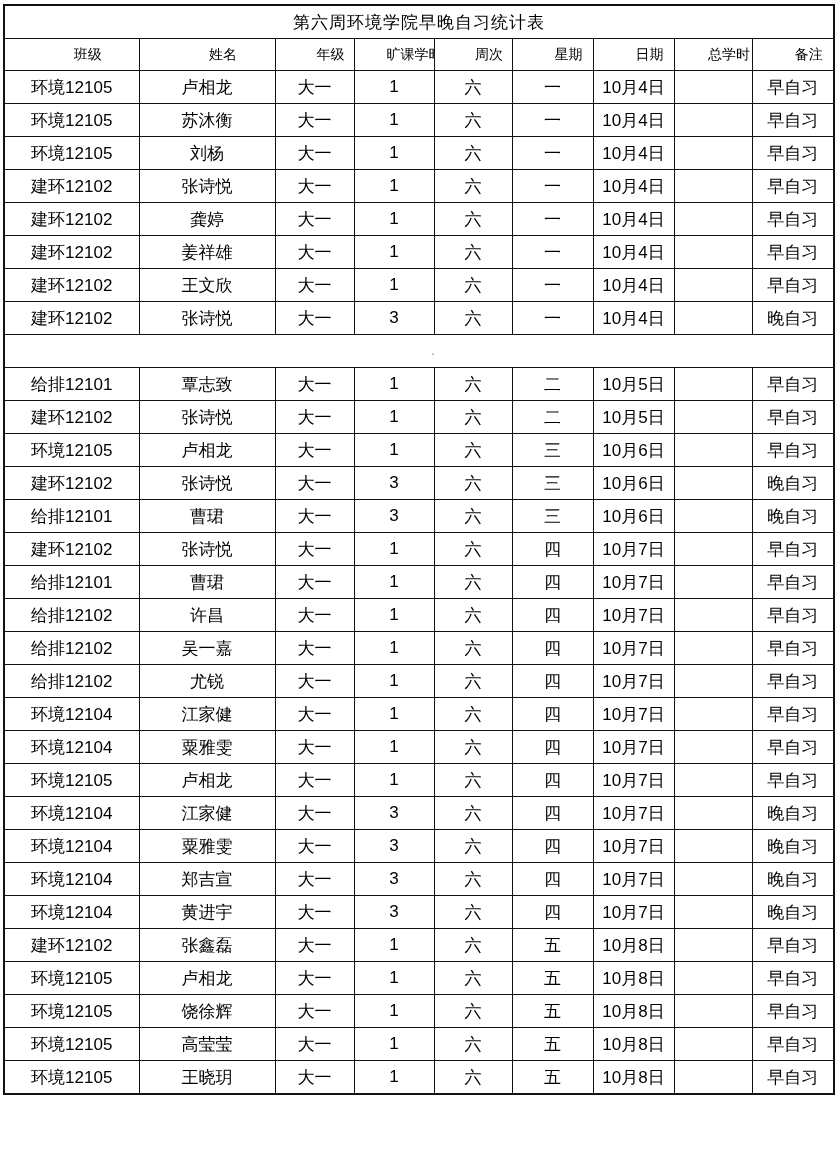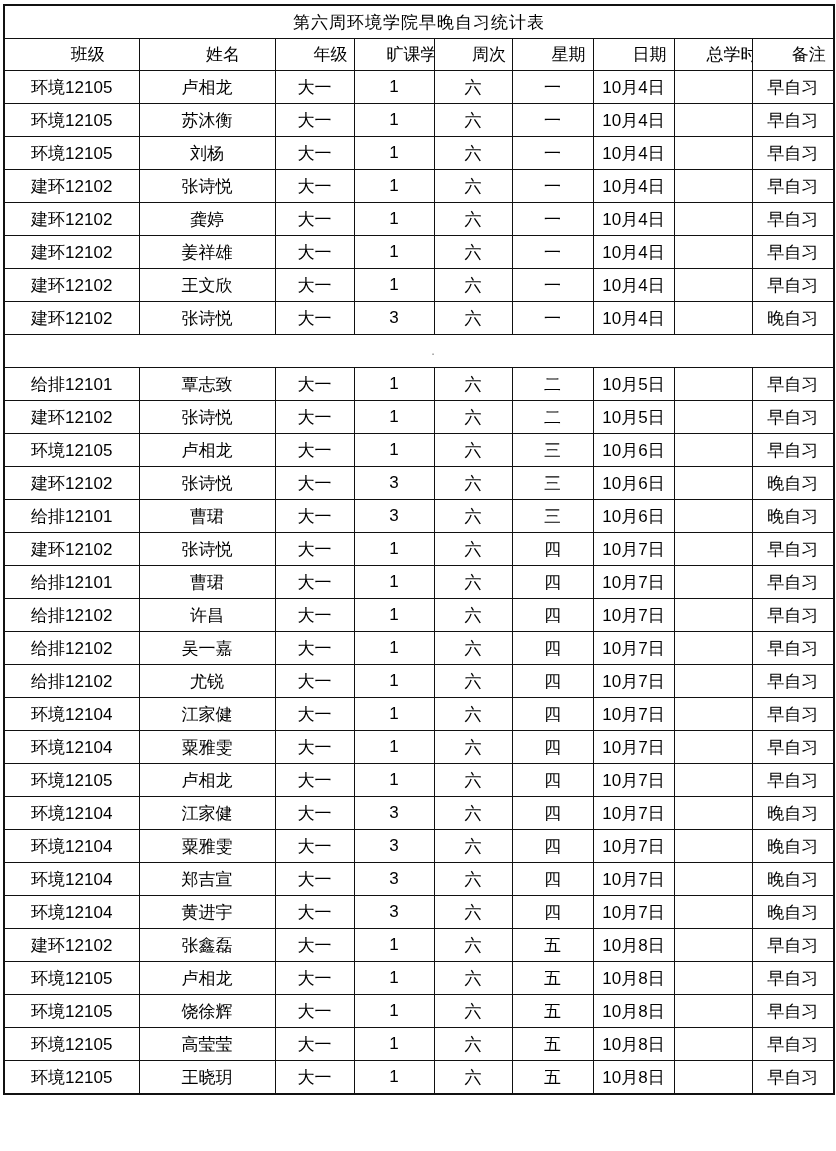--- a/index.html
+++ b/index.html
@@ -38,21 +38,21 @@
     white-space: nowrap;
   }
   td.title-cell {
     height: 56px;
     font-size: 24px;
     font-weight: bold;
     letter-spacing: 1px;
   }
   tr.header-row th {
     height: 31px;
-    font-size: 17px;
+    font-size: 14px;
     padding-left: 32px;
   }
   td.empty-cell {
     text-align: left;
     height: 32px;
   }
   .stray-dot {
     display: inline-block;
     margin-left: 28px;
     color: #888888;

